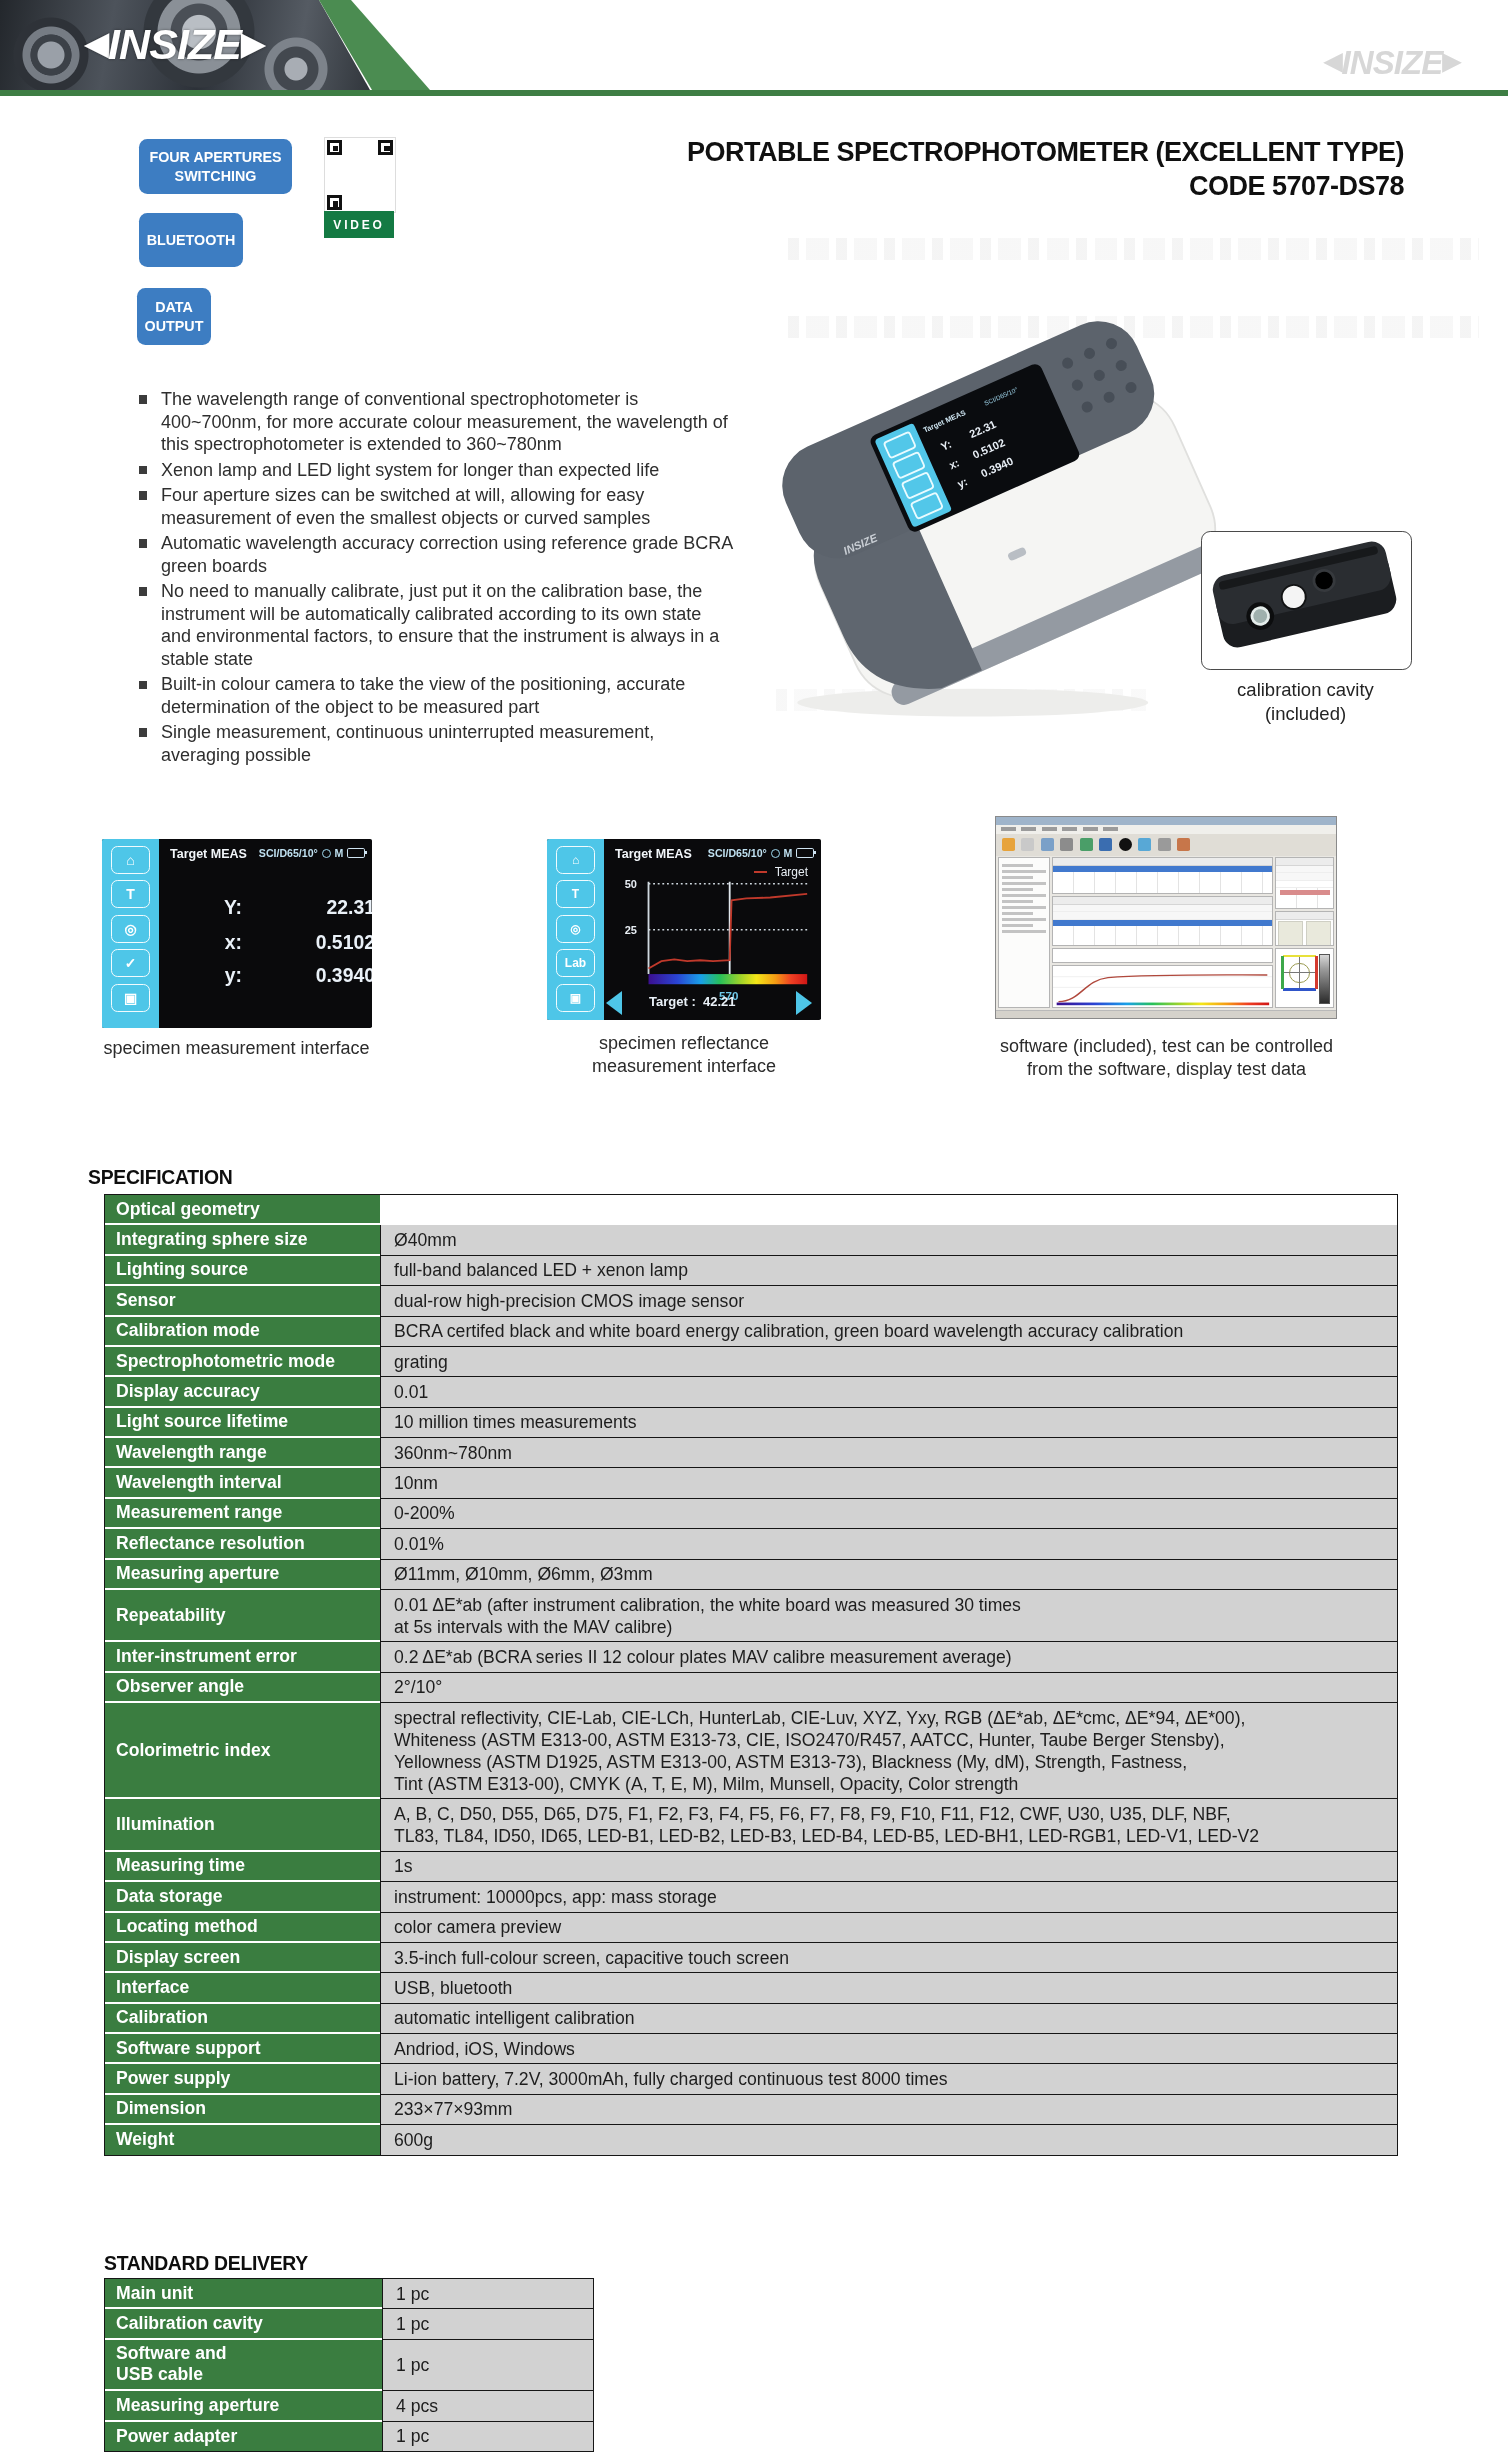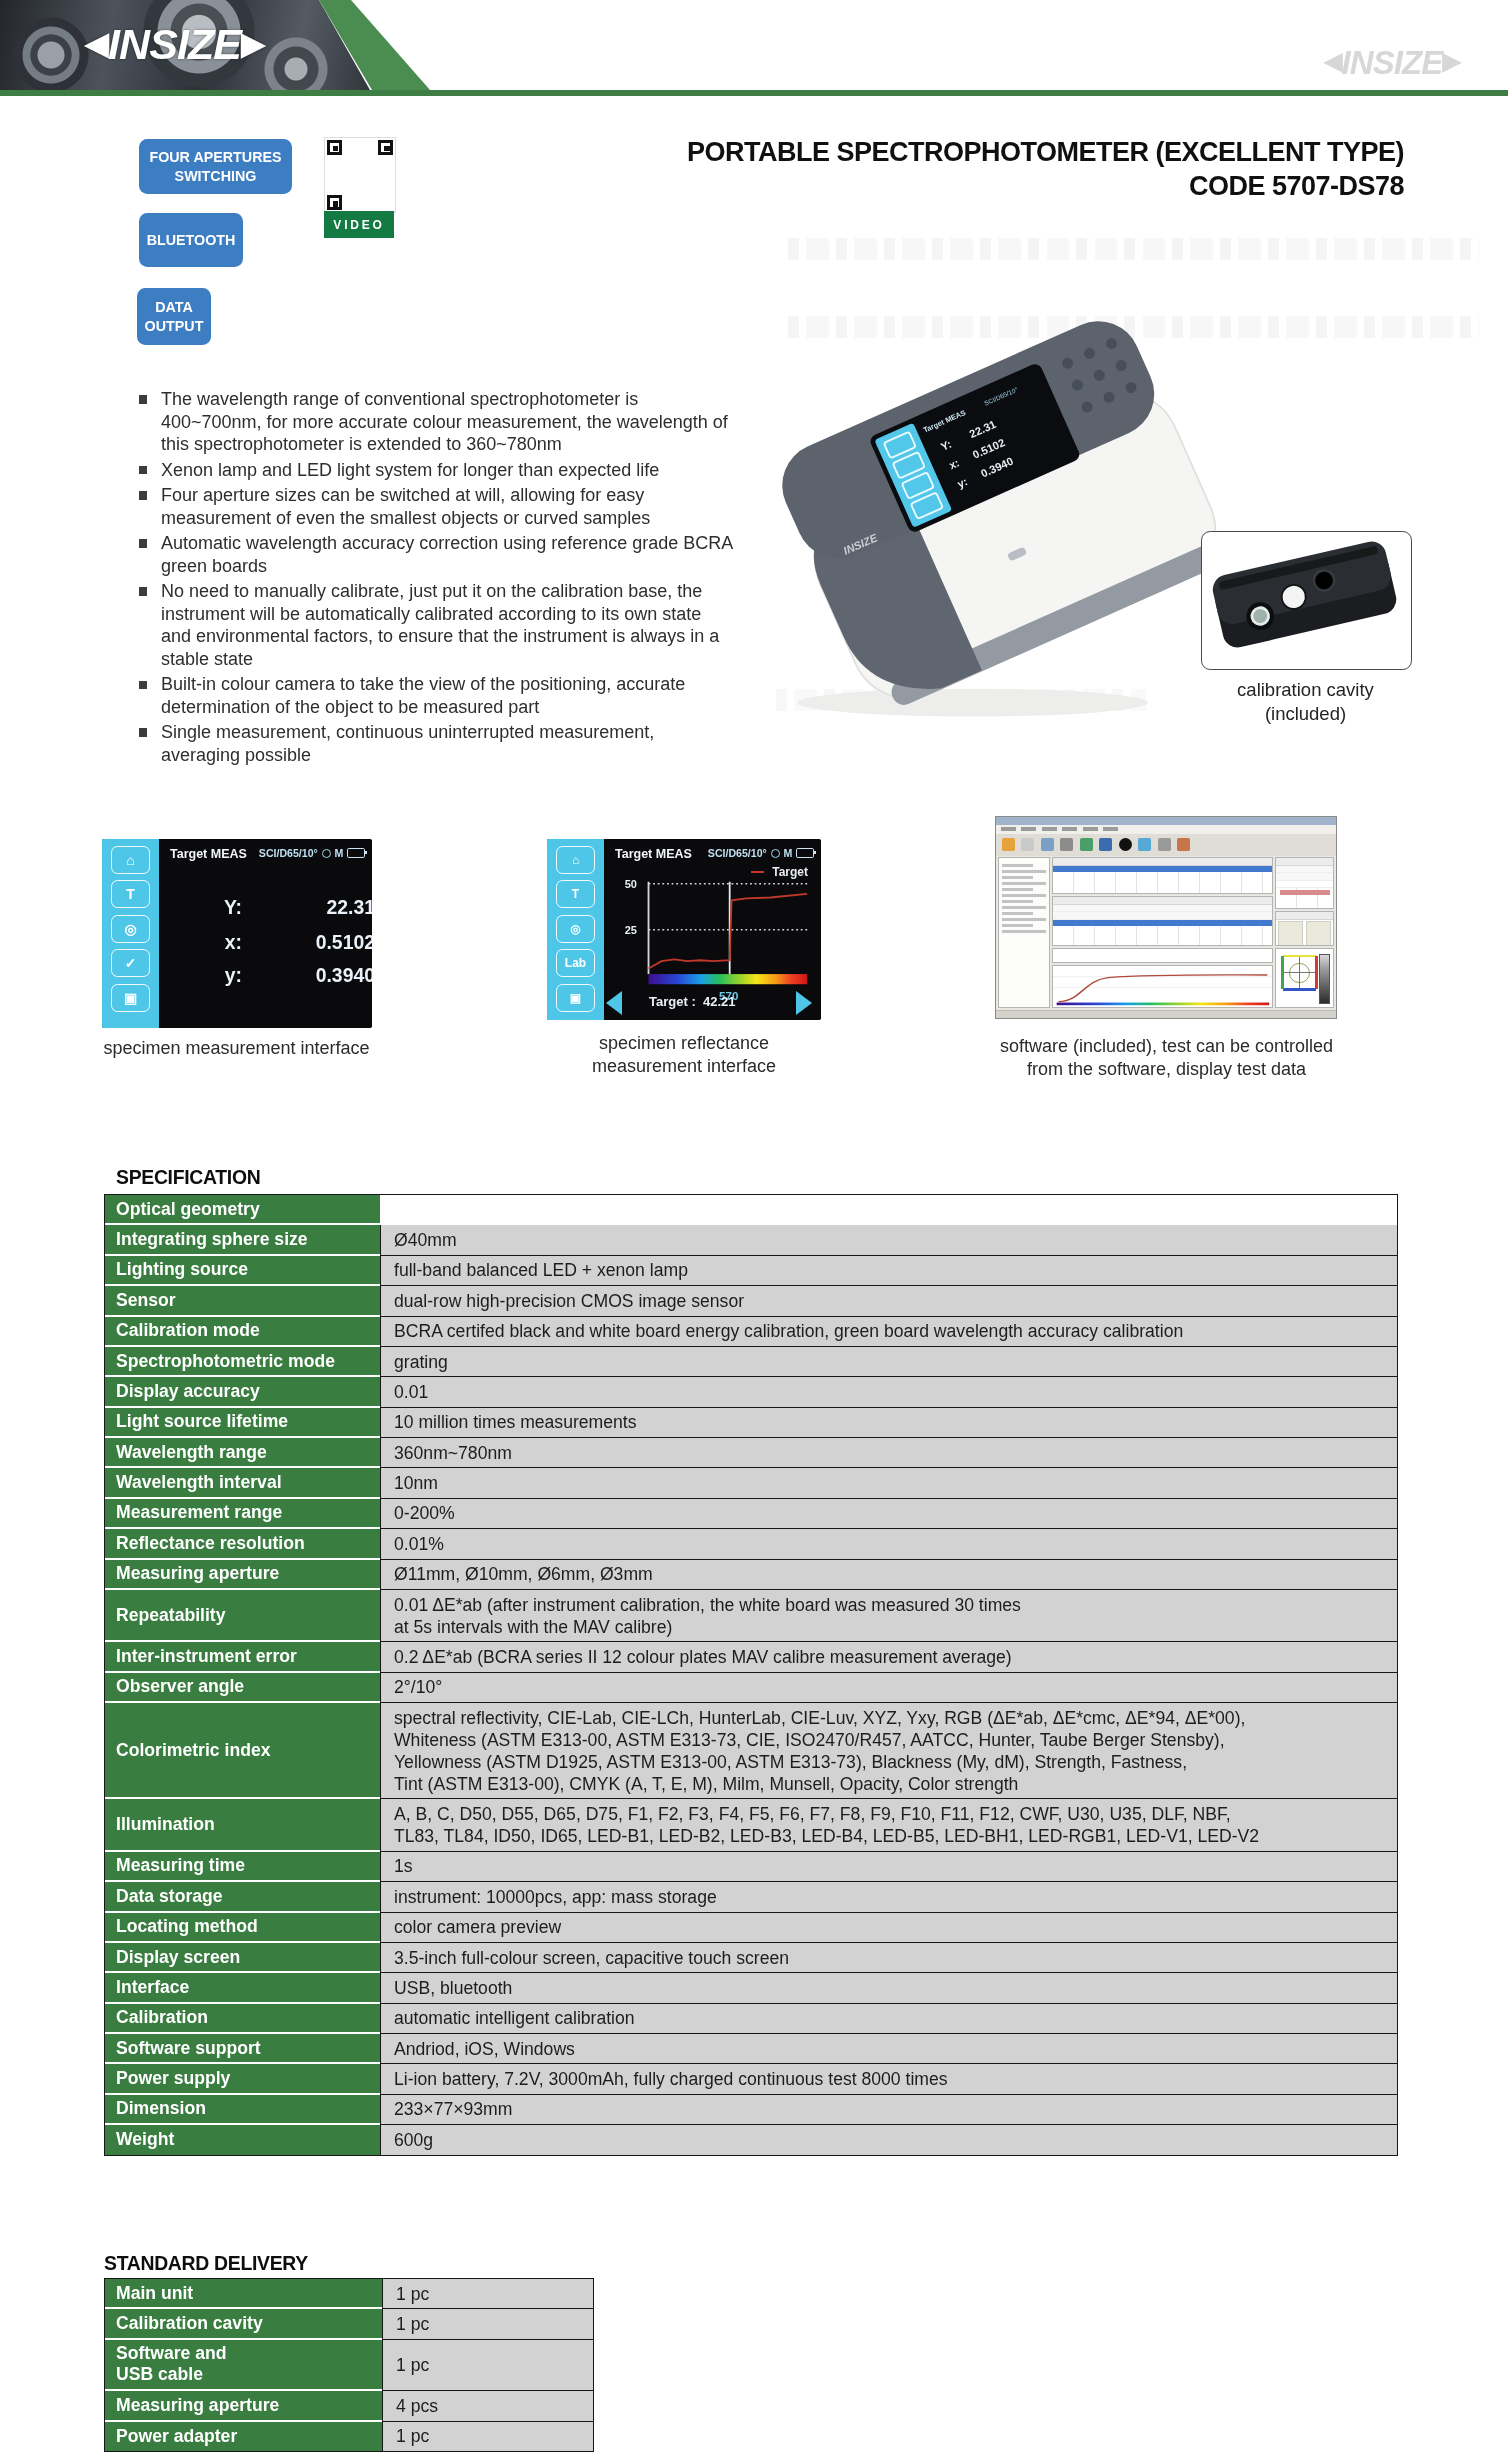--- a/index.html
+++ b/index.html
@@ -75,21 +75,21 @@
   .touchdot{width:9.2px;height:9.2px;border:1.8px solid #9fd8ee;border-radius:50%;box-sizing:border-box;}
   .batt{width:15.7px;height:8.3px;border:1.4px solid #cfe4f2;border-radius:1.8px;position:relative;}
   .batt::after{content:"";position:absolute;right:-3.7px;top:1.8px;width:2.3px;height:3.2px;background:#cfe4f2;}
   .valrow{position:absolute;left:81px;display:flex;color:#eaf1f8;font-size:19.4px;font-weight:bold;}
   .valrow .k{width:59px;text-align:right;}
   .valrow .v{margin-left:31px;width:102px;text-align:right;}
   .cap{position:absolute;text-align:center;font-size:18px;line-height:23px;color:#2b2b2b;}
 
   
   .ytick{position:absolute;color:#e8eef4;font-size:11px;font-weight:bold;width:22px;text-align:right;}
-  .legend{position:absolute;color:#e8eef4;font-size:12px;font-weight:bold;display:flex;align-items:center;gap:8px;}
+  .legend{position:absolute;color:#e8eef4;font-size:12px;font-weight:normal;display:flex;align-items:center;gap:8px;}
   .legend .dash{width:13px;height:1.8px;background:#c0392b;}
   .wl{position:absolute;color:#6fc8e8;font-size:11.6px;font-weight:bold;}
   .tgt{position:absolute;color:#eaf1f8;font-size:13px;font-weight:bold;}
   .tri{position:absolute;width:0;height:0;border-top:12px solid transparent;border-bottom:12px solid transparent;}
   .tri.l{border-right:16.6px solid #4ec6e8;}
   .tri.r{border-left:16.6px solid #4ec6e8;}
 
   
   .sw{position:absolute;left:995px;top:816px;width:342px;height:203px;background:#e9e7e2;
      border:0.9px solid #8a8a8a;box-sizing:border-box;display:flex;flex-direction:column;}
@@ -414,21 +414,21 @@
           </div>
           <div class="vbar"></div>
         </div>
       </div>
     </div>
     <div class="sw-status"></div>
   </div>
   <div class="cap pre" style="left:977px;top:1035px;width:379px;">software (included), test can be controlled
 from the software, display test data</div>
 
-  <div class="sec-head" style="left:116px;top:1166px;">SPECIFICATION</div>
+  <div class="sec-head" style="left:88px;top:1166px;">SPECIFICATION</div>
   <div class="dtable spec" style="left:104px;top:1194px;width:1294px;box-sizing:border-box;">
 
       <div class="drow">
         <div class="dlabel pre">Optical geometry</div>
       </div>
 
       <div class="drow">
         <div class="dlabel pre">Integrating sphere size</div>
         <div class="dvalue pre">Ø40mm</div>
       </div>

